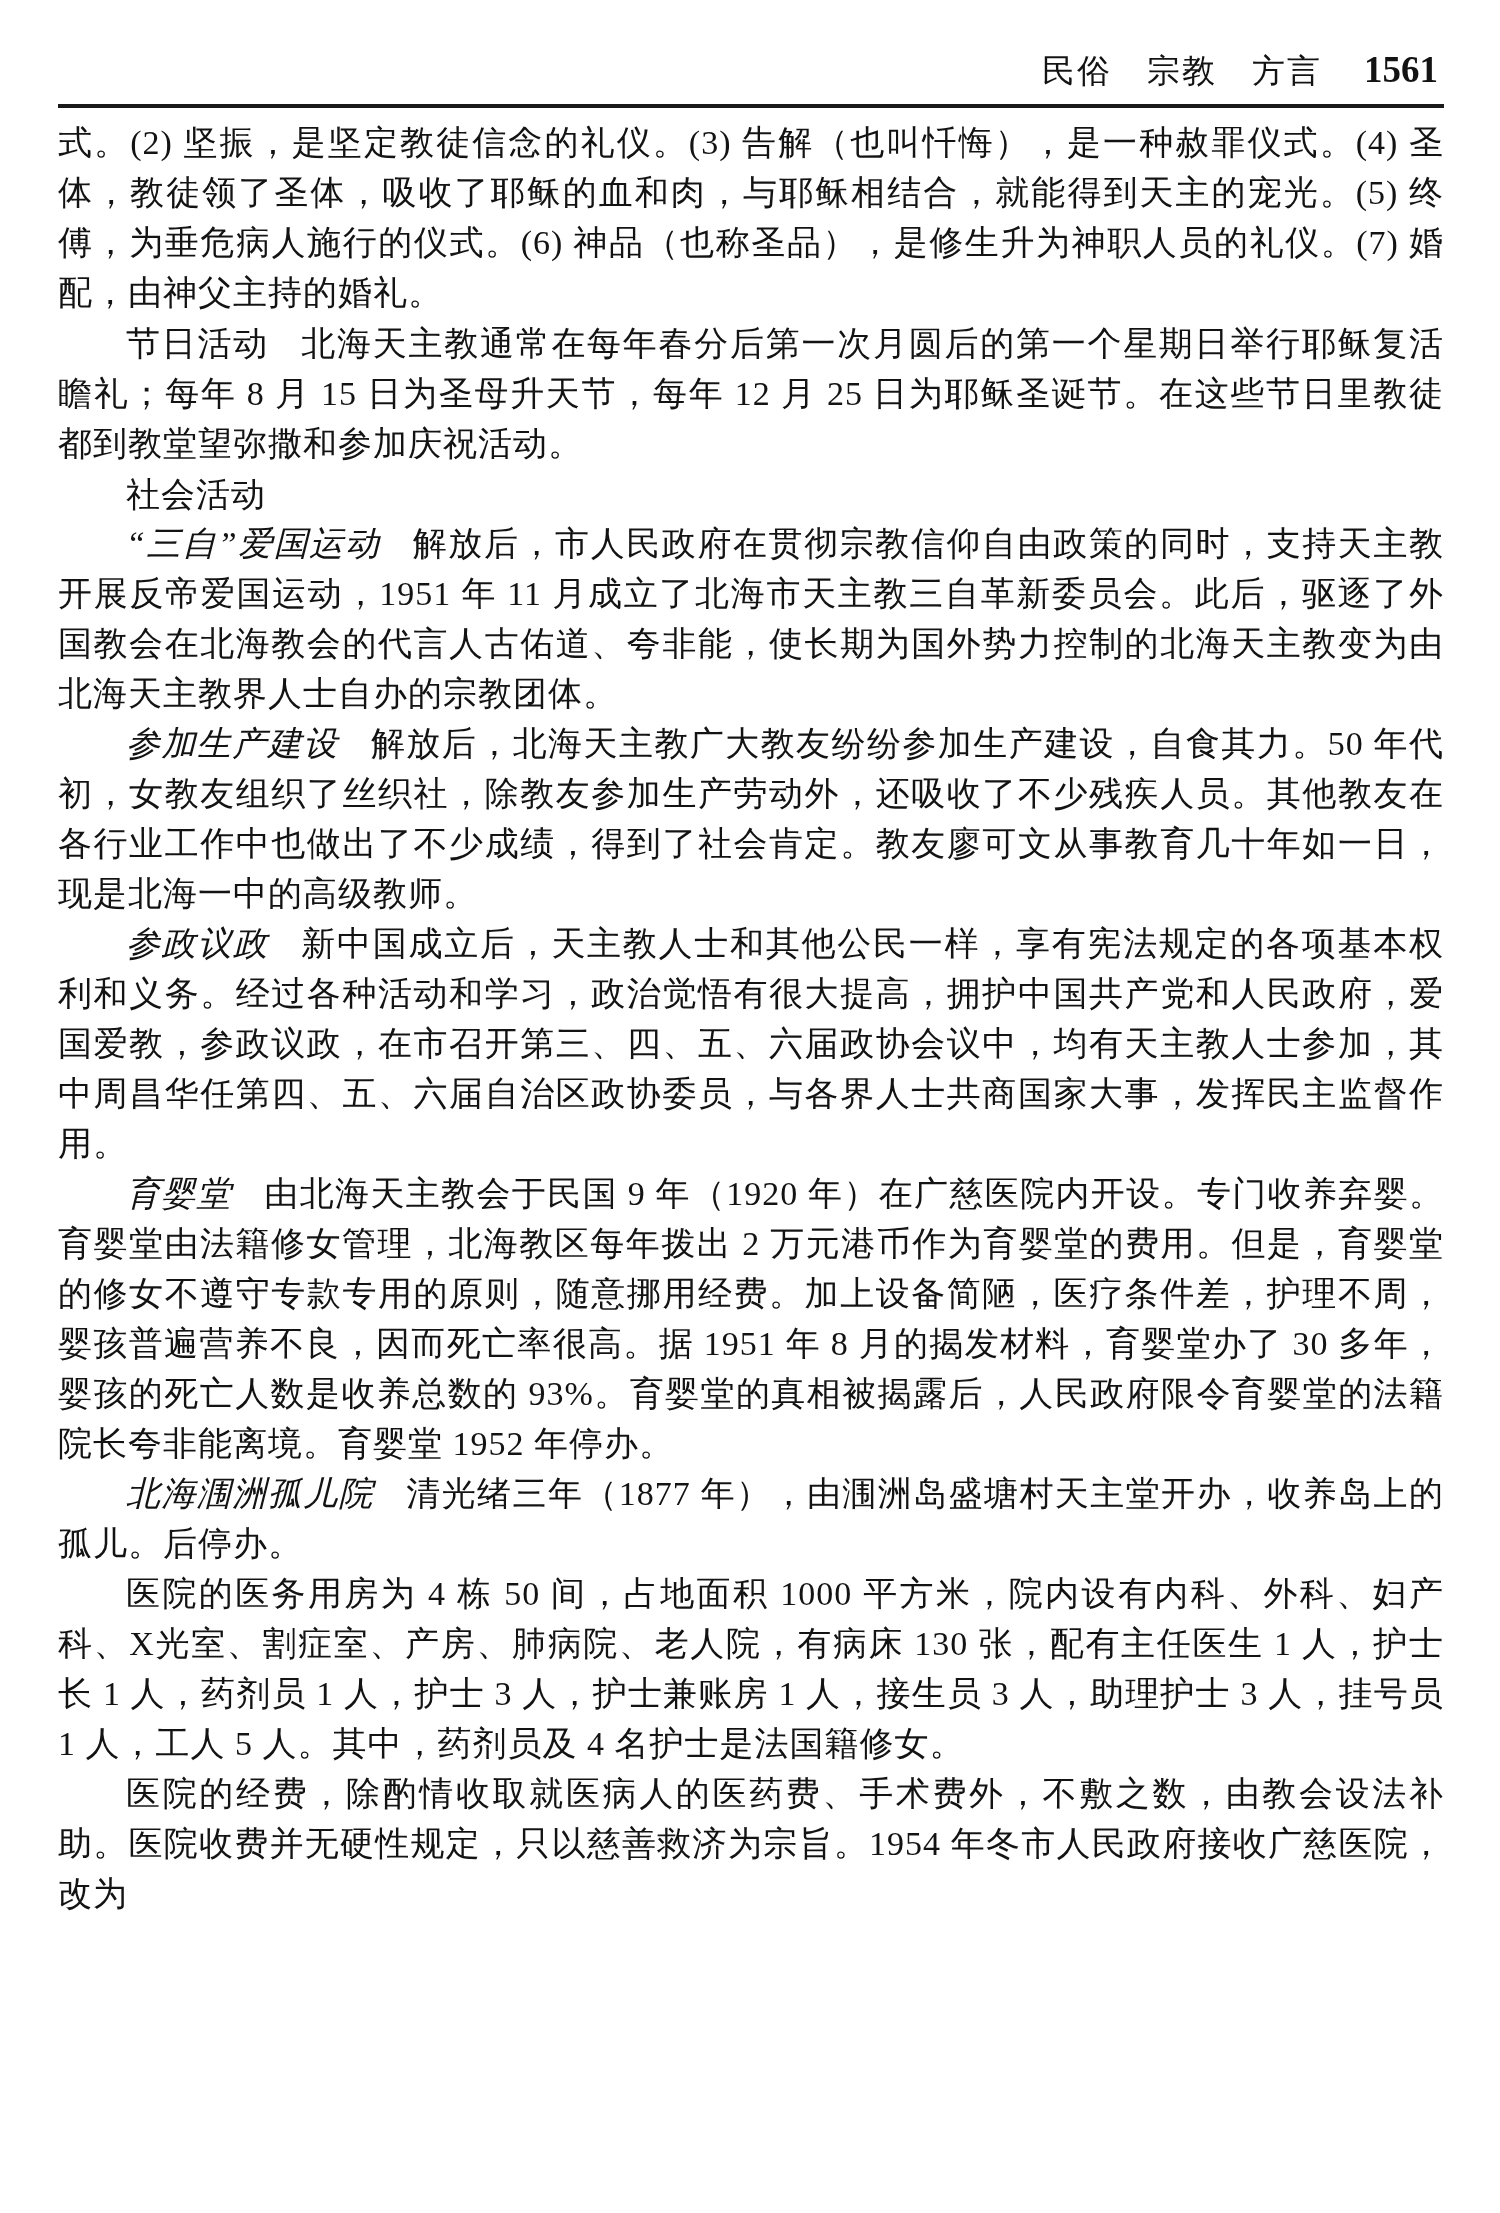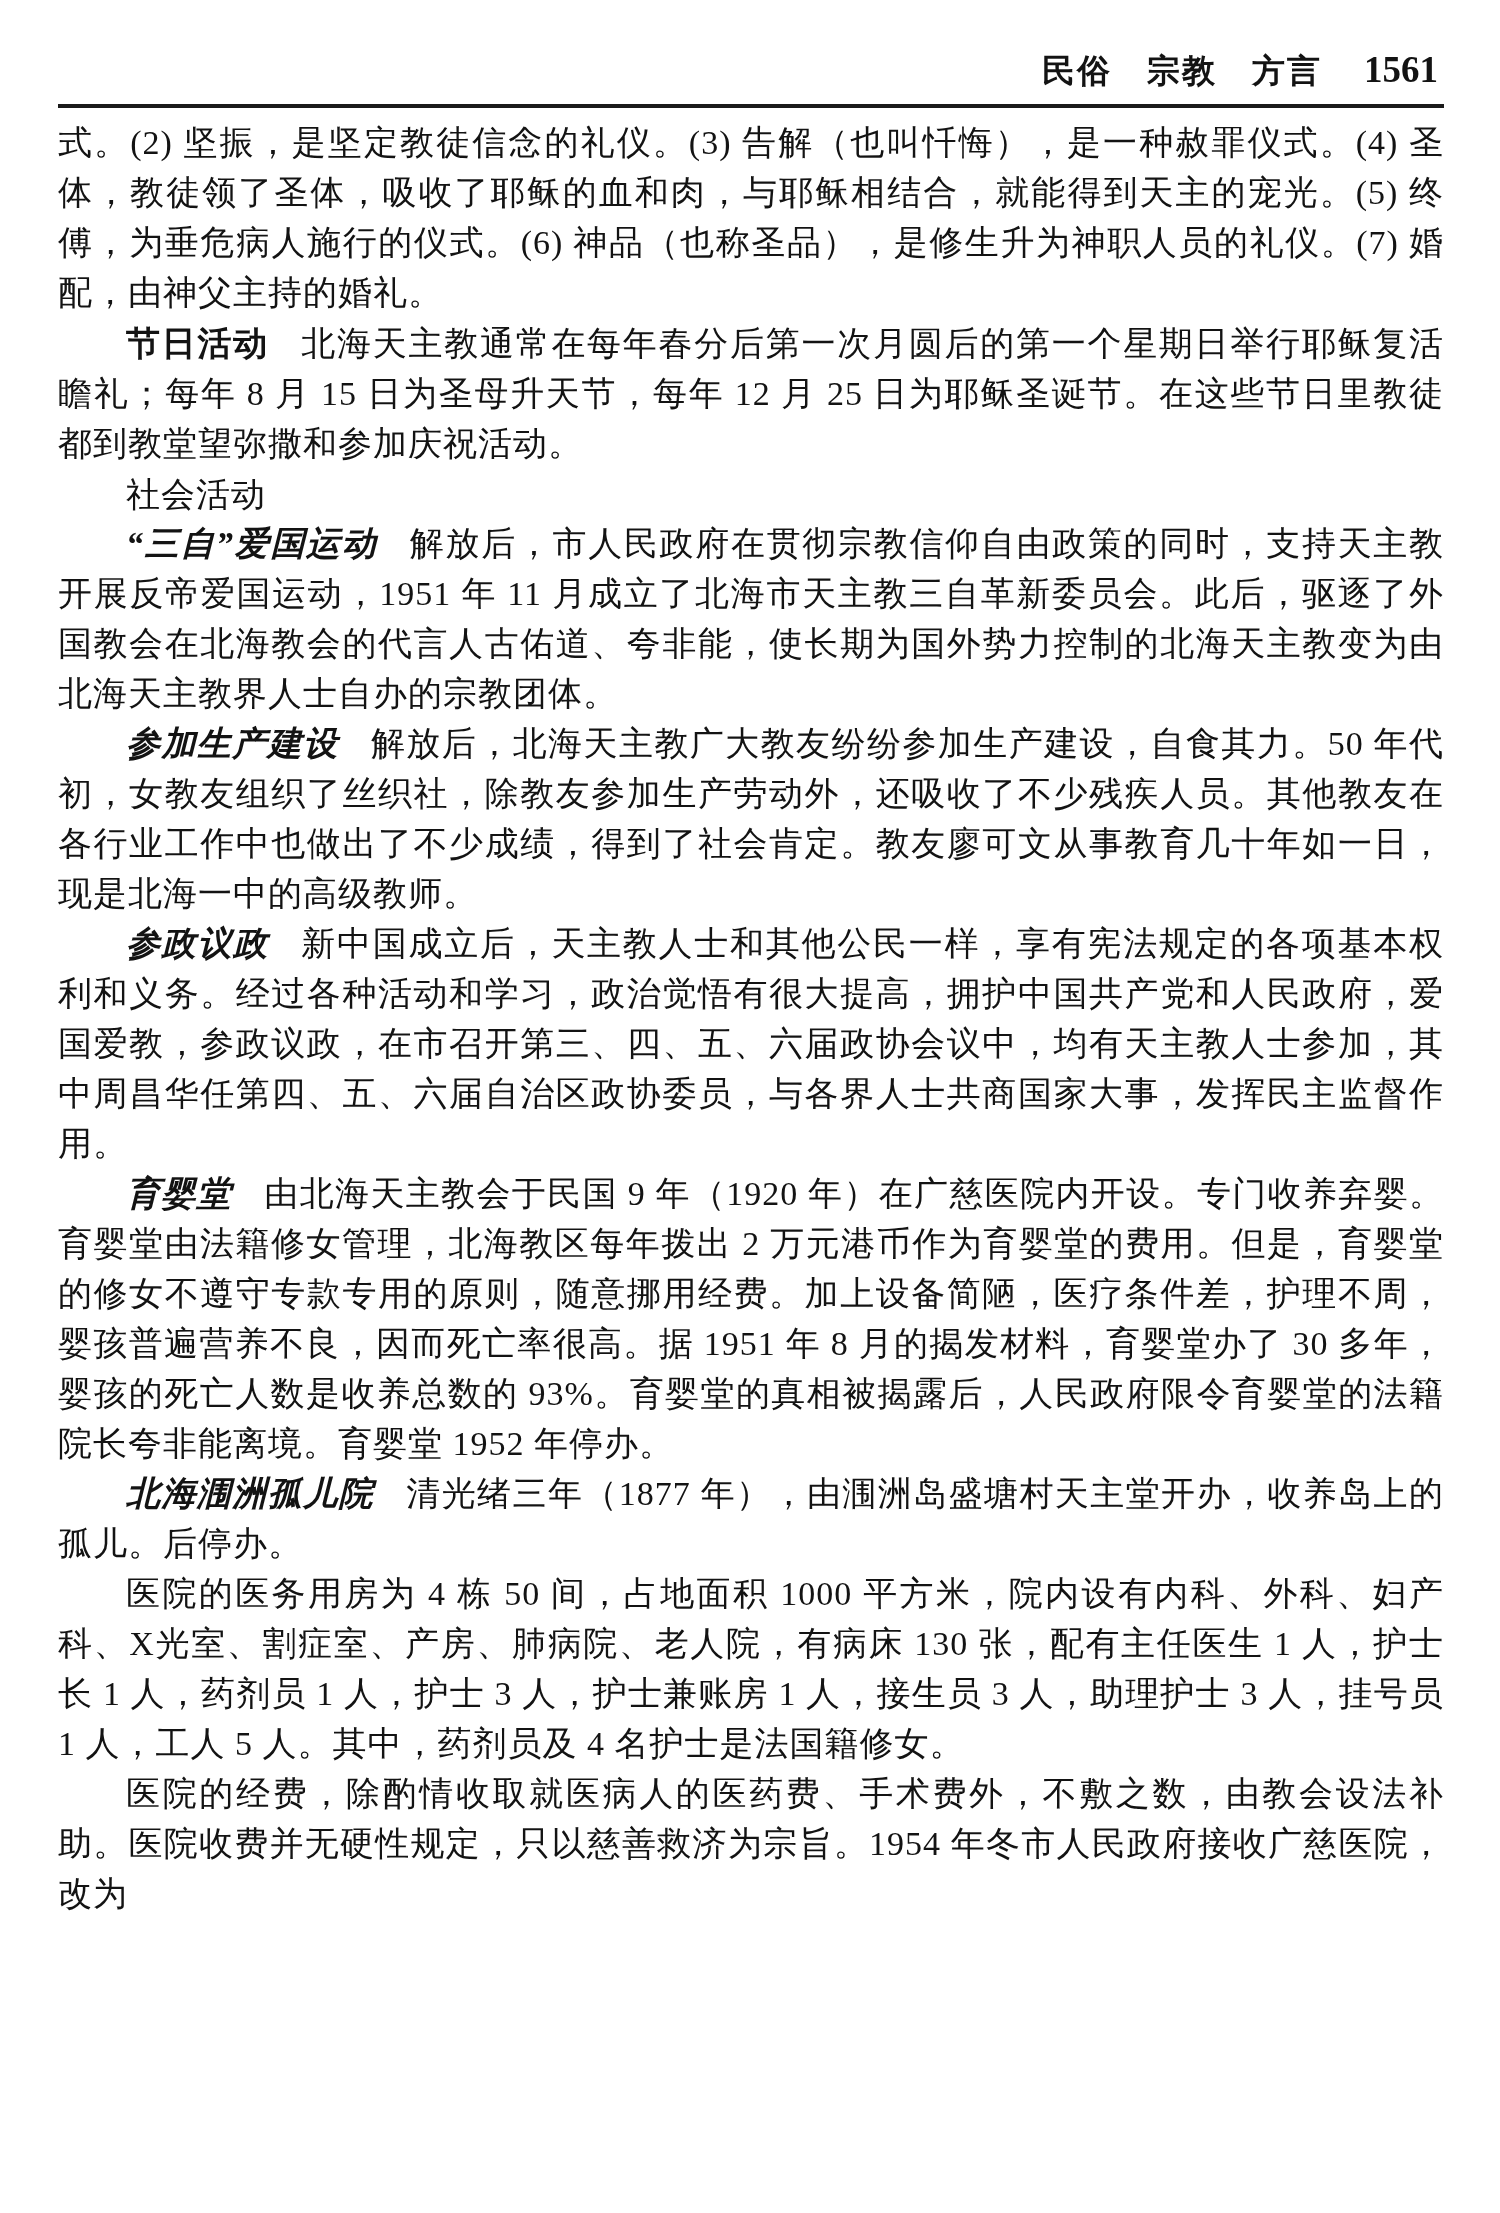--- a/index.html
+++ b/index.html
@@ -19,21 +19,21 @@
   
   .running-head {
     display: flex;
     justify-content: flex-end;
     align-items: baseline;
     padding-right: 6px;
     height: 48px;
   }
   .running-head .section-words {
     font-family: "DejaVu Sans", "Liberation Sans", sans-serif;
-    font-weight: 700;
+    font-weight: 400;
     font-size: 33px;
     letter-spacing: 2px;
   }
   .running-head .page-number {
     font-family: Liberation Serif, serif;
     font-weight: 700;
     font-size: 37px;
     margin-left: 42px;
   }
   .header-divider {
@@ -49,21 +49,21 @@
     text-align: justify;
     letter-spacing: 1px;
   }
   .para { margin: 0; }
   .para.indent { text-indent: 2em; }
   .para.heading {
     font-family: "DejaVu Sans", "Liberation Sans", sans-serif;
     font-weight: 400;
   }
   .lead {
-    font-weight: 700;
+    font-weight: 400;
     margin-right: 0.95em;
   }
   .lead.bold {
     font-family: "DejaVu Sans", "Liberation Sans", sans-serif;
   }
   .lead.kai {
     font-style: italic;
     font-family: "Liberation Serif", "DejaVu Serif", serif;
   }
 </style>

